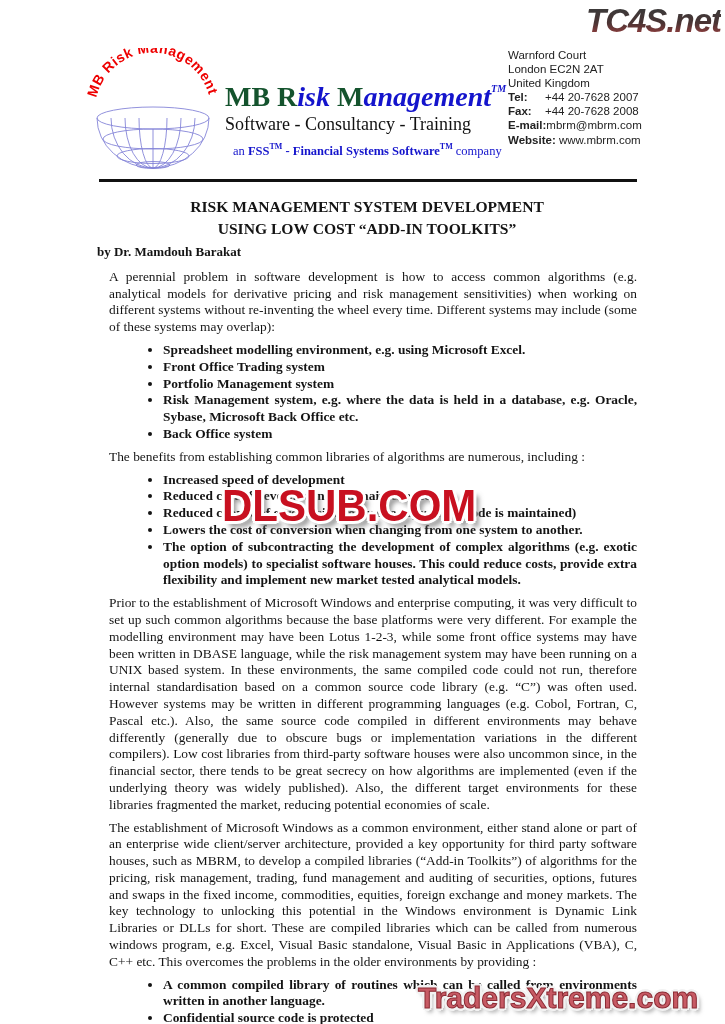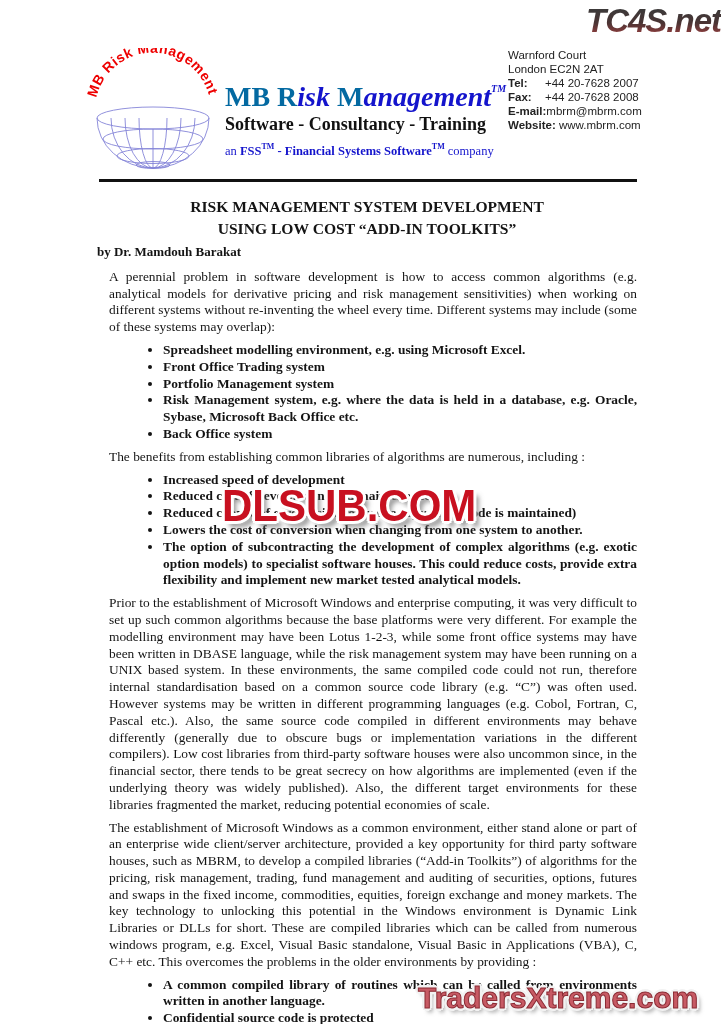--- a/index.html
+++ b/index.html
@@ -12,25 +12,25 @@
     position:absolute;top:2px;right:4px;
     font-family:"Liberation Sans",sans-serif;font-weight:900;font-size:33px;letter-spacing:-1px;
     color:#6e3434;
     background:linear-gradient(180deg,#3a3a3a 15%,#4a3434 55%,#a84040 95%);
     -webkit-background-clip:text;background-clip:text;font-style:italic;-webkit-text-fill-color:transparent;
   }
   
   .logo-svg{position:absolute;left:84px;top:48px;}
   .company{position:absolute;left:225px;top:74px;width:280px;}
   .company-name{font-size:28px;font-weight:bold;line-height:30px;white-space:nowrap;}
-  .red{color:#0369a1;}
+  .red{color:#14532d;}
   .blue{color:#1414cc;font-style:italic;}
   .tm{font-size:10px;vertical-align:14px;font-weight:bold;}
-  .tagline{font-size:18px;font-weight:bold;color:#111;margin-top:2px;white-space:nowrap;}
-  .subline{font-size:12.5px;color:#1414cc;margin-top:7px;white-space:nowrap;}
+  .tagline{font-size:18px;font-weight:normal;color:#111;margin-top:2px;white-space:nowrap;}
+  .subline{font-size:12.5px;color:#1414cc;margin-top:7px;white-space:nowrap;margin-left:8px;}
   .subline .b{font-weight:bold;}
   .subline .tm2{font-size:8px;vertical-align:6px;font-weight:bold;}
   .contact{
     position:absolute;left:508px;top:48px;width:215px;
     font-family:"Liberation Sans",sans-serif;font-size:11.5px;line-height:14.1px;color:#222;
   }
   .contact-row .lbl{display:inline-block;font-weight:bold;}
   .contact-row .lbl.w{width:37px;}
   .divider{position:absolute;left:99px;top:179px;width:538px;height:3px;background:#111;}
   
@@ -91,20 +91,21 @@
 
   <div class="company">
     <div class="company-name"><span class="red">MB </span><span class="red">R</span><span class="blue">isk </span><span class="red">M</span><span class="blue">anagement</span><span class="tm blue">TM</span></div>
     <div class="tagline">Software - Consultancy - Training</div>
     <div class="subline"><span>an </span><span class="b">FSS</span><span class="tm2">TM</span><span class="b"> - </span><span class="b">Financial Systems Software</span><span class="tm2">TM</span><span> company</span></div>
   </div>
 
   <div class="contact">
     <div class="contact-row">Warnford Court</div>
     <div class="contact-row">London EC2N 2AT</div>
+    <div class="contact-row">United Kingdom</div>
     <div class="contact-row"><span class="lbl w">Tel:</span><span>+44 20-7628 2007</span></div>
     <div class="contact-row"><span class="lbl w">Fax:</span><span>+44 20-7628 2008</span></div>
     <div class="contact-row"><span class="lbl">E-mail:</span><span>mbrm@mbrm.com</span></div>
     <div class="contact-row"><span class="lbl">Website:</span>&nbsp;<span>www.mbrm.com</span></div>
   </div>
 
   <div class="divider"></div>
 
   <div class="article">
     <div class="title">

